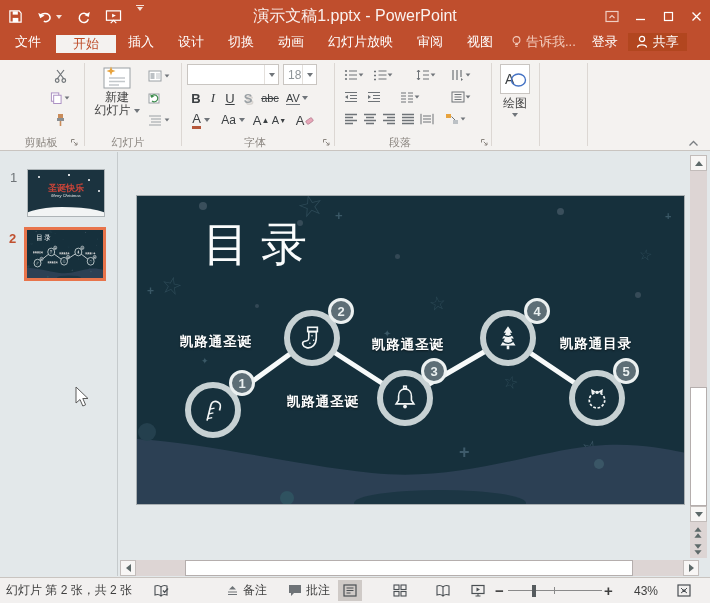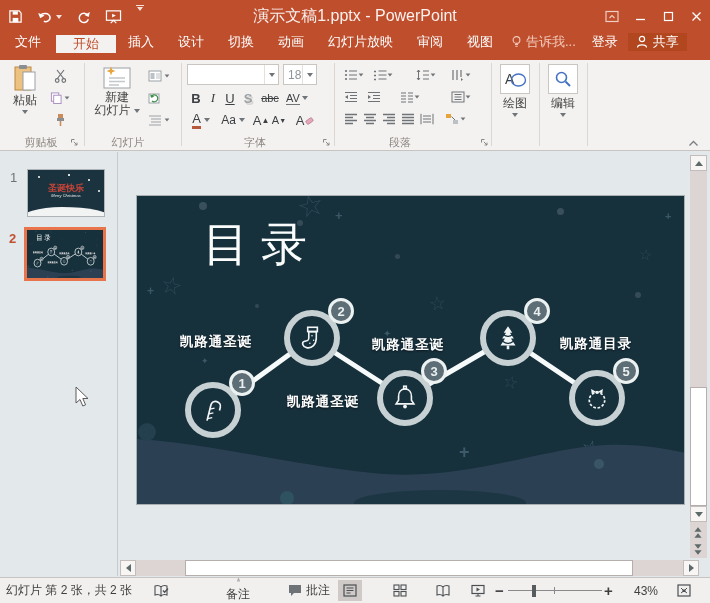--- a/index.html
+++ b/index.html
@@ -182,29 +182,20 @@
       <svg width="13" height="14" viewBox="0 0 13 14" style="margin-right:4px;">
           <circle cx="6" cy="4" r="2.6" fill="none" stroke="#fff" stroke-width="1.2"></circle>
           <path d="M1.5 12.5 C1.5 9 10.5 9 10.5 12.5" fill="none" stroke="#fff" stroke-width="1.2"></path>
         </svg>
       <span>共享</span>
     </span>
   </div>
 
   <div class="ribbon">
 
-    <div class="bigbtn" style="left:4px; width:42px;">
-      <svg width="26" height="30" viewBox="0 0 26 30" style="margin-top:2px;">
-          <rect x="3" y="3" width="16" height="23" fill="#EDC180" stroke="#B98A43"></rect>
-          <rect x="7" y="1" width="8" height="4" rx="1" fill="#8A8F93"></rect>
-          <rect x="11" y="8" width="12" height="18" fill="#FFFFFF" stroke="#9AA0A4"></rect>
-        </svg>
-      <span class="lbl">粘贴</span>
-      <span class="caret" style="margin-top:3px;"></span>
-    </div>
     <div class="smallbtn" style="left:50px; top:6px;">
       <svg width="13" height="14" viewBox="0 0 13 14">
           <path d="M3 1 L10 10 M10 1 L3 10" stroke="#6E7377" stroke-width="1.2"></path>
           <circle cx="3.2" cy="11.5" r="1.8" fill="none" stroke="#6E7377" stroke-width="1.2"></circle>
           <circle cx="9.8" cy="11.5" r="1.8" fill="none" stroke="#6E7377" stroke-width="1.2"></circle>
         </svg>
     </div>
     <div class="smallbtn" style="left:50px; top:28px;">
       <svg width="13" height="14" viewBox="0 0 13 14">
           <rect x="1.5" y="1.5" width="8" height="9" fill="#fff" stroke="#A78BC0"></rect>
@@ -418,30 +409,20 @@
         <svg width="24" height="20" viewBox="0 0 24 20">
             <text x="2" y="15" font-size="14" fill="#3C4043" font-family="Liberation Sans">A</text>
             <ellipse cx="15.5" cy="11" rx="7" ry="6" fill="none" stroke="#4472C4" stroke-width="1.4"></ellipse>
           </svg>
       </span>
       <span class="lbl" style="margin-top:3px;">绘图</span>
       <span class="caret" style="margin-top:3px;"></span>
     </div>
     <div class="vsep" style="left:539px;"></div>
 
-    <div class="bigbtn" style="left:543px; width:40px;">
-      <span style="width:30px;height:30px;background:#fff;border:1px solid #C9C5C1;display:flex;align-items:center;justify-content:center;margin-top:2px;">
-        <svg width="18" height="18" viewBox="0 0 18 18">
-            <circle cx="7.5" cy="7.5" r="5" fill="none" stroke="#4472C4" stroke-width="1.6"></circle>
-            <line x1="11.5" y1="11.5" x2="16" y2="16" stroke="#4472C4" stroke-width="2"></line>
-          </svg>
-      </span>
-      <span class="lbl" style="margin-top:3px;">编辑</span>
-      <span class="caret" style="margin-top:3px;"></span>
-    </div>
     <div class="vsep" style="left:587px;"></div>
 
     <span class="launcher" style="left:688px; top:76px; width:14px;">
       <svg width="11" height="7" viewBox="0 0 11 7">
           <path d="M1.5 5.5 L5.5 1.5 L9.5 5.5" fill="none" stroke="#7A7E82" stroke-width="1.3"></path>
         </svg>
     </span>
   </div>
 
   <div class="thumbpanel">
@@ -678,21 +659,21 @@
   </div>
 
   <div class="statusbar">
     <div class="sitem" style="left:6px;">幻灯片 第 2 张，共 2 张</div>
     <div class="sitem" style="left:154px;">
       <svg width="15" height="14" viewBox="0 0 15 14">
           <path d="M1 2 C3.5 1 5.5 1.5 7 3 C8.5 1.5 10.5 1 13 2 V11 C10.5 10 8.5 10.5 7 12 C5.5 10.5 3.5 10 1 11 Z M7 3 V12" fill="none" stroke="#4A4F53" stroke-width="1.1"></path>
           <path d="M9 6.5 l1.6 1.8 L14 4.5" fill="none" stroke="#4A4F53" stroke-width="1.3"></path>
         </svg>
     </div>
-    <div class="sitem" style="left:226px;flex-direction:column;">
+    <div class="sitem" style="left:226px;">
       <svg width="13" height="12" viewBox="0 0 13 12">
           <path d="M6.5 1 L10 4.5 H3 Z" fill="#6E7377"></path>
           <path d="M2 7 h9 M2 9.5 h9" stroke="#6E7377" stroke-width="1.2"></path>
         </svg>
       <span>备注</span>
     </div>
     <div class="sitem" style="left:288px;">
       <svg width="14" height="13" viewBox="0 0 14 13">
           <path d="M1 1 H13 V9 H6 L3 12 V9 H1 Z" fill="#6E7377"></path>
         </svg>

